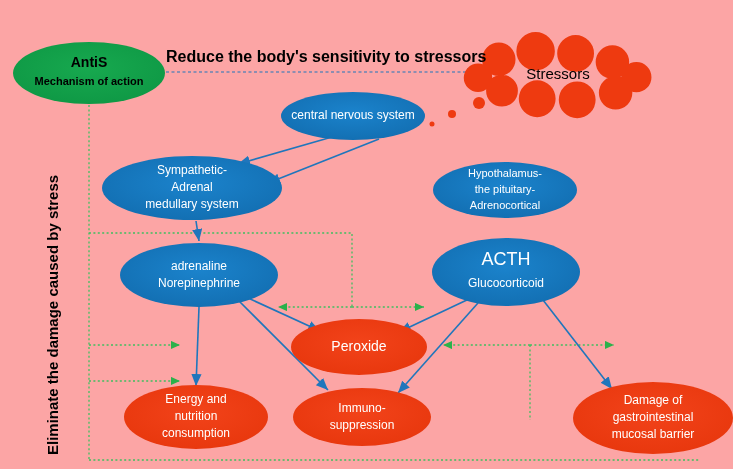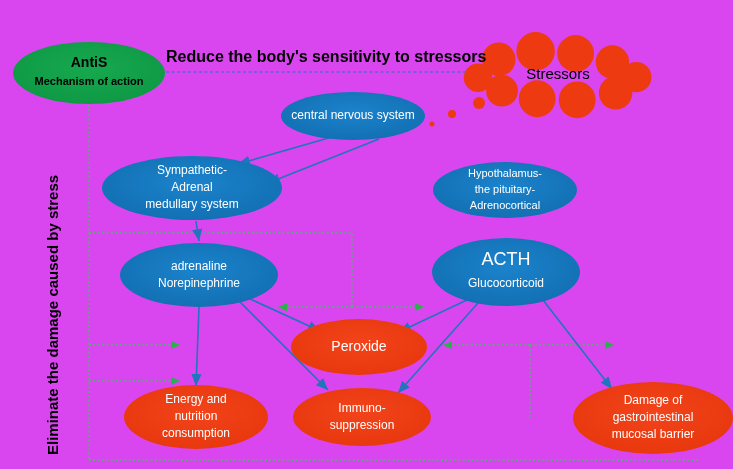--- a/index.html
+++ b/index.html
@@ -7,21 +7,21 @@
     padding: 0;
     background: #ffffff;
   }
   body {
     font-family: "Liberation Sans", sans-serif;
   }
   #canvas {
     position: relative;
     width: 733px;
     height: 469px;
-    background: #d946ef;
+    background: #fca5a5;
     overflow: hidden;
   }
   #diagram-svg {
     position: absolute;
     left: 0;
     top: 0;
     width: 733px;
     height: 469px;
   }
   .node-label {

